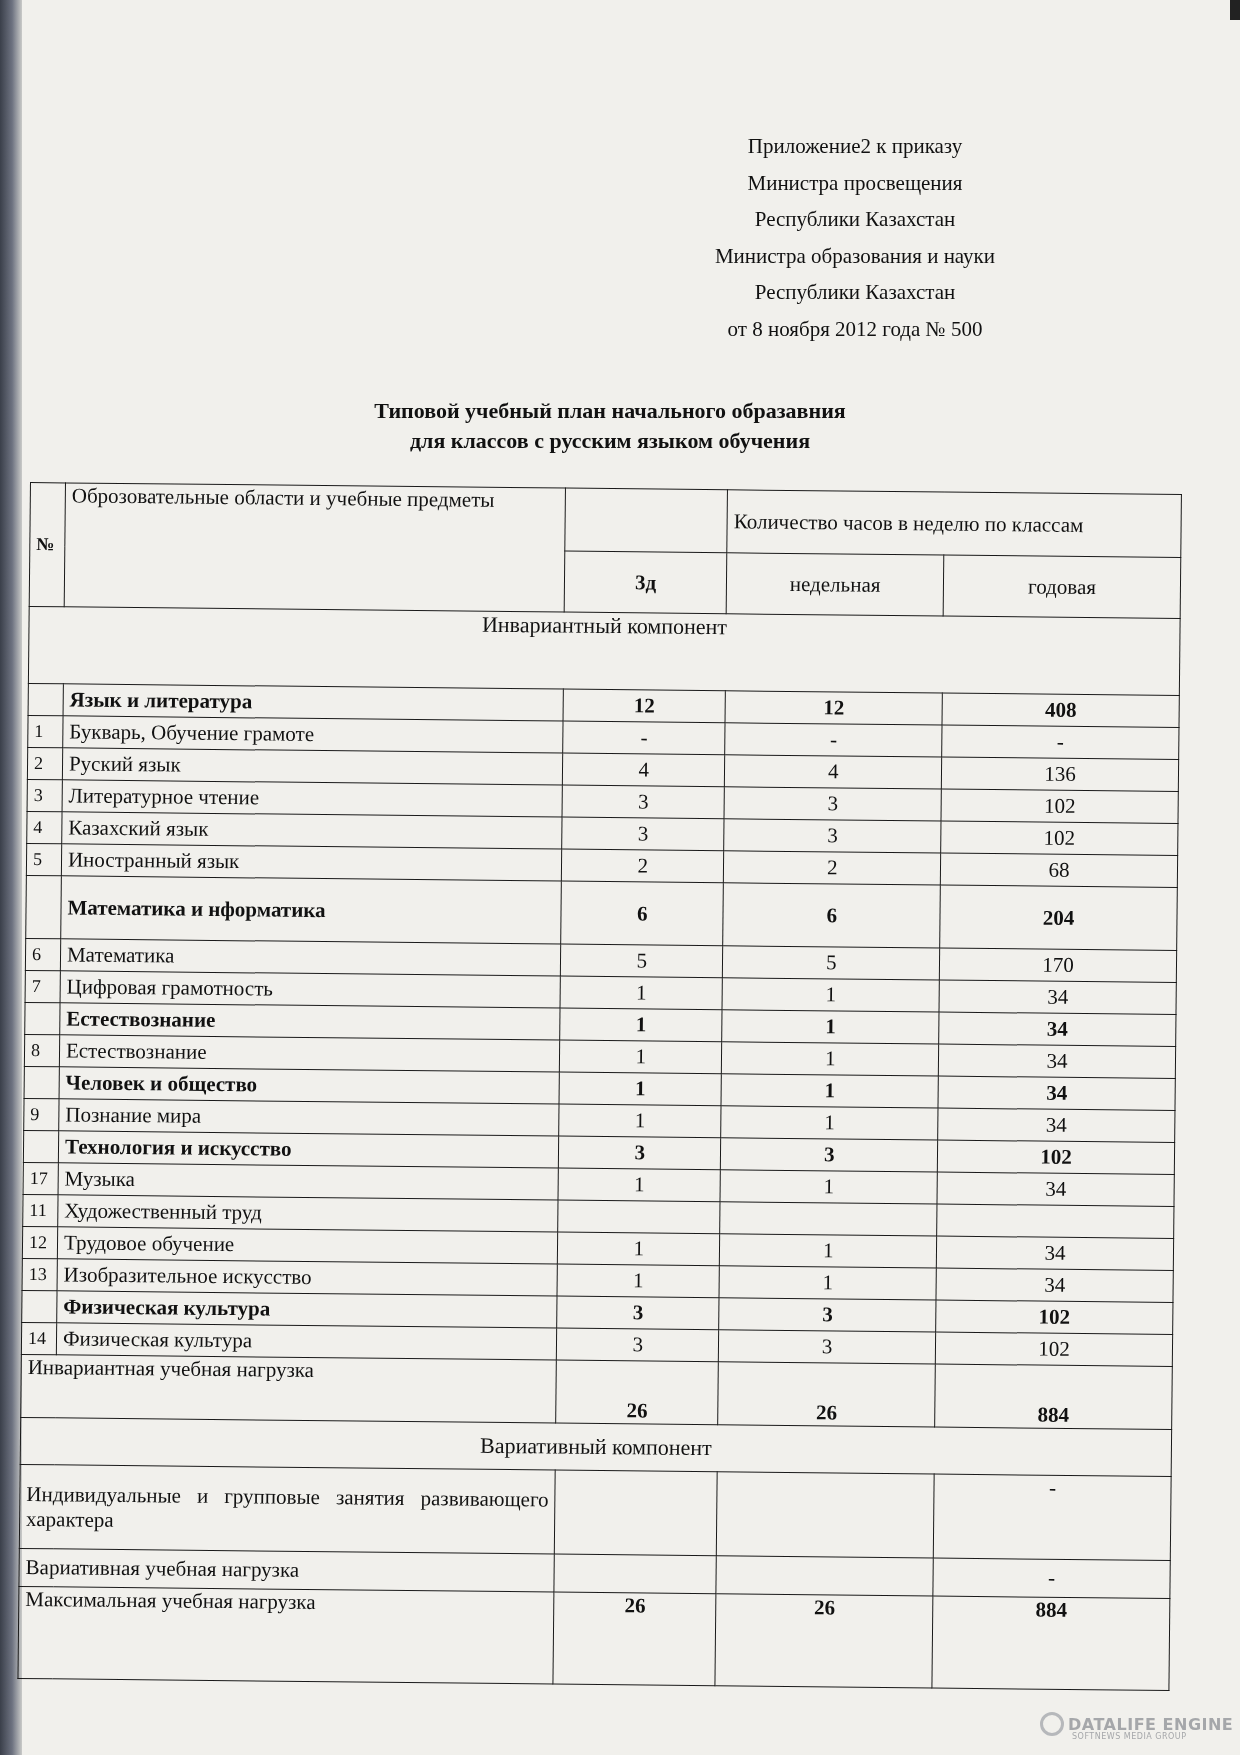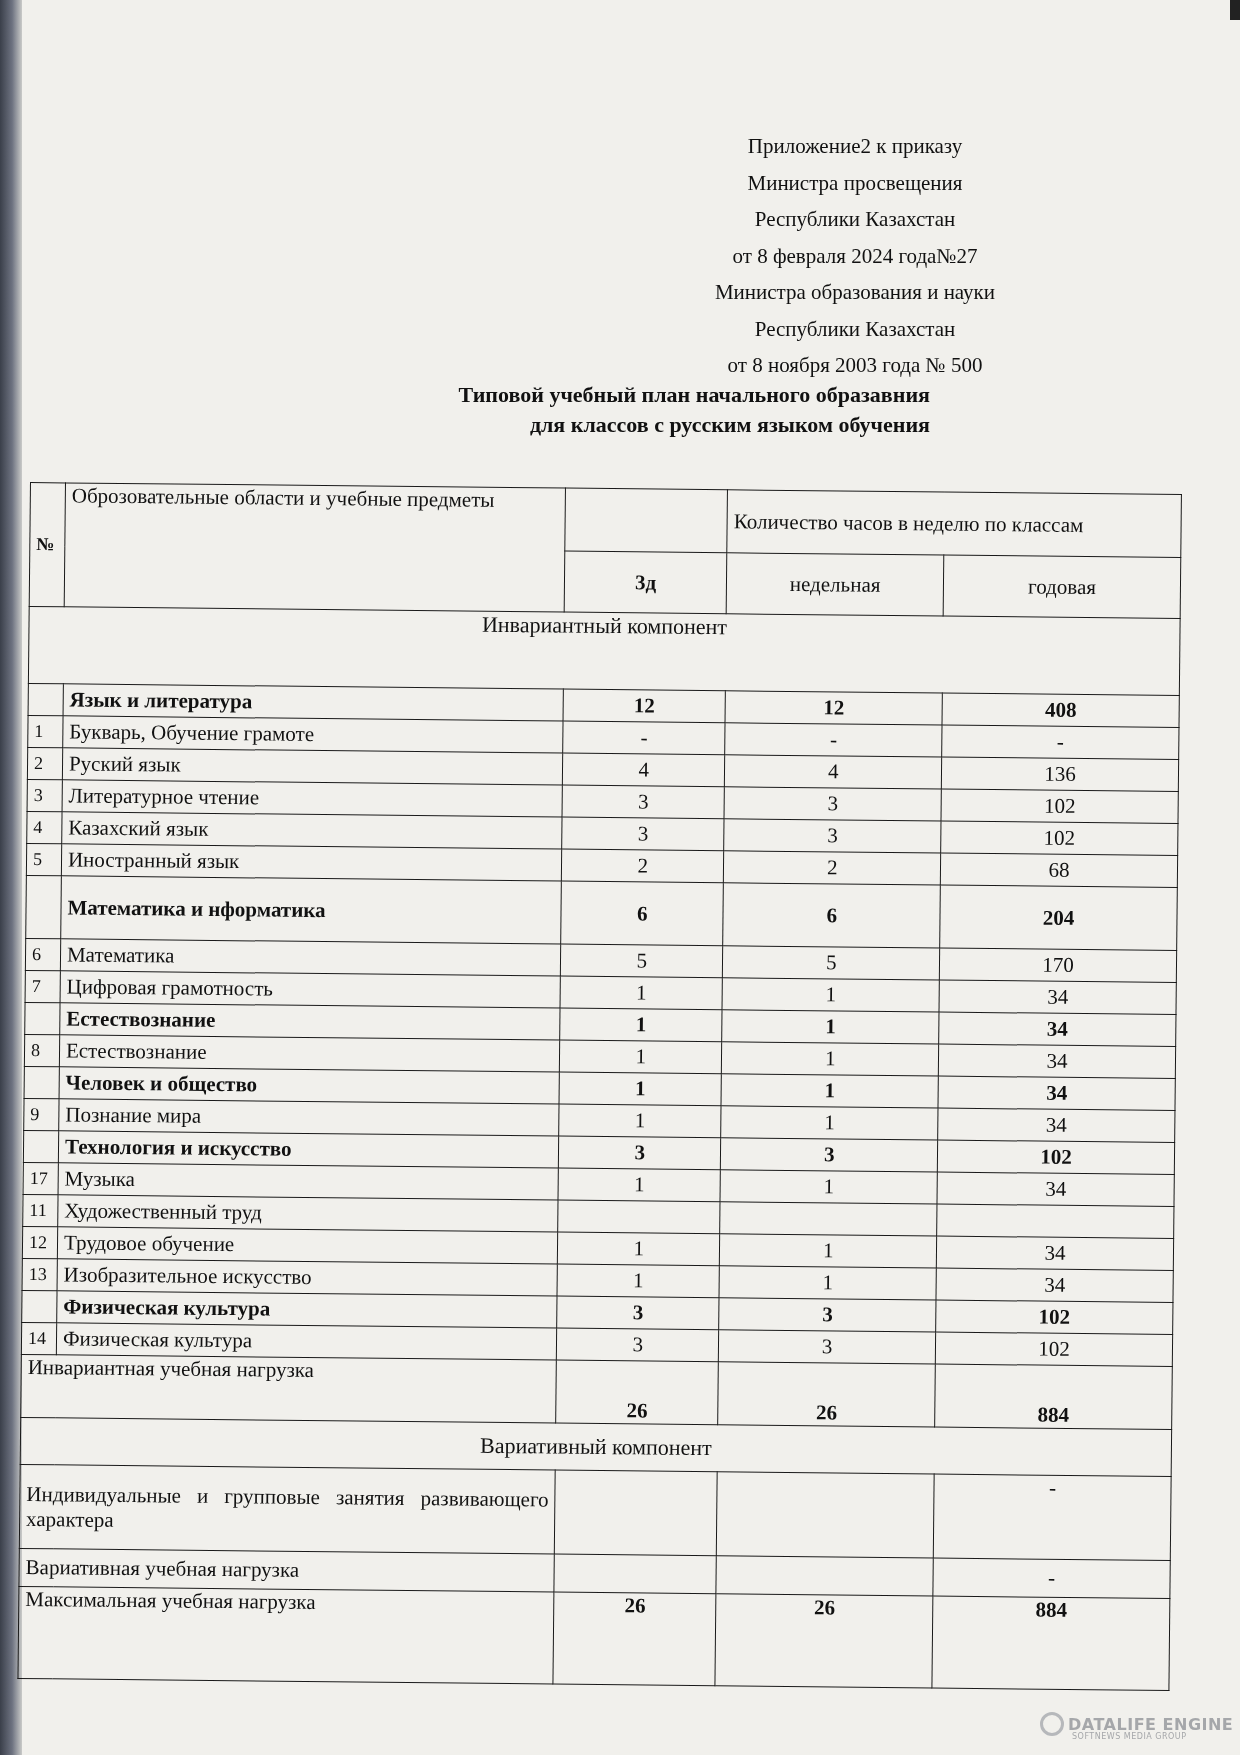--- a/index.html
+++ b/index.html
@@ -15,22 +15,22 @@
   }
   .right-strip {
     position: absolute; right: 0; top: 0; width: 10px; height: 20px; background: #222;
   }
   .header-block {
     position: absolute; right: 175px; top: 128px; width: 420px;
     text-align: center; font-size: 21px; line-height: 36.5px;
   }
   .header-block div { white-space: nowrap; }
   .title {
-    position: absolute; left: 290px; top: 380px; width: 640px;
-    text-align: right; font-weight: bold; font-size: 22px; line-height: 30px;
+    position: absolute; left: 290px; top: 396px; width: 640px;
+    text-align: center; font-weight: bold; font-size: 22px; line-height: 30px;
   }
   table.plan {
     position: absolute; left: 30px; top: 482px; width: 1152px;
     border-collapse: collapse; font-size: 21px;
     transform: rotate(0.6deg); transform-origin: left top;
   }
   table.plan td, table.plan th {
     border: 1.5px solid #1a1a1a; padding: 0 6px; vertical-align: middle;
   }
   .col-num { width: 22px; text-align: left; padding: 0 2px; font-size: 18px; }
@@ -62,24 +62,23 @@
 </head>
 <body>
 
 <div class="left-shadow"></div>
 <div class="right-strip"></div>
 
 <div class="header-block">
   <div>Приложение2 к приказу</div>
   <div>Министра просвещения</div>
   <div>Республики  Казахстан</div>
-  <div>от 8 февраля  2024 года№27</div>
   <div>Министра  образования и науки</div>
   <div>Республики  Казахстан</div>
-  <div>от 8 ноября 2003 года № 500</div>
+  <div>от 8 ноября 2012 года № 500</div>
 </div>
 
 <div class="title">
   <div>Типовой учебный план начального образавния</div>
   <div>для классов с русским языком обучения</div>
 </div>
 
 <table class="plan">
   <tbody>
     <tr class="head-top">

